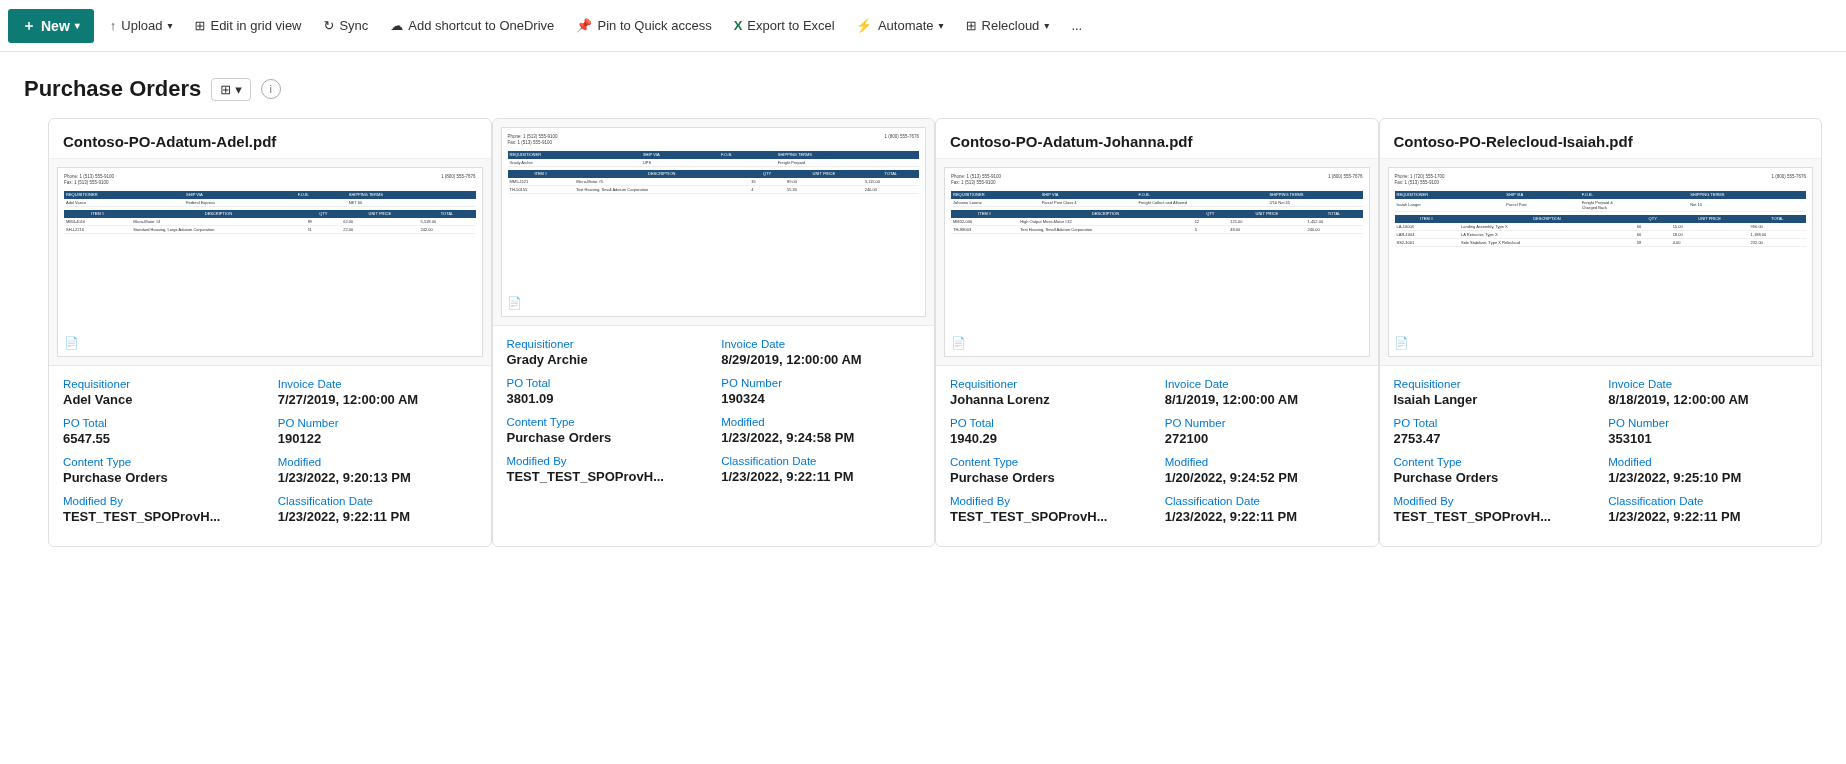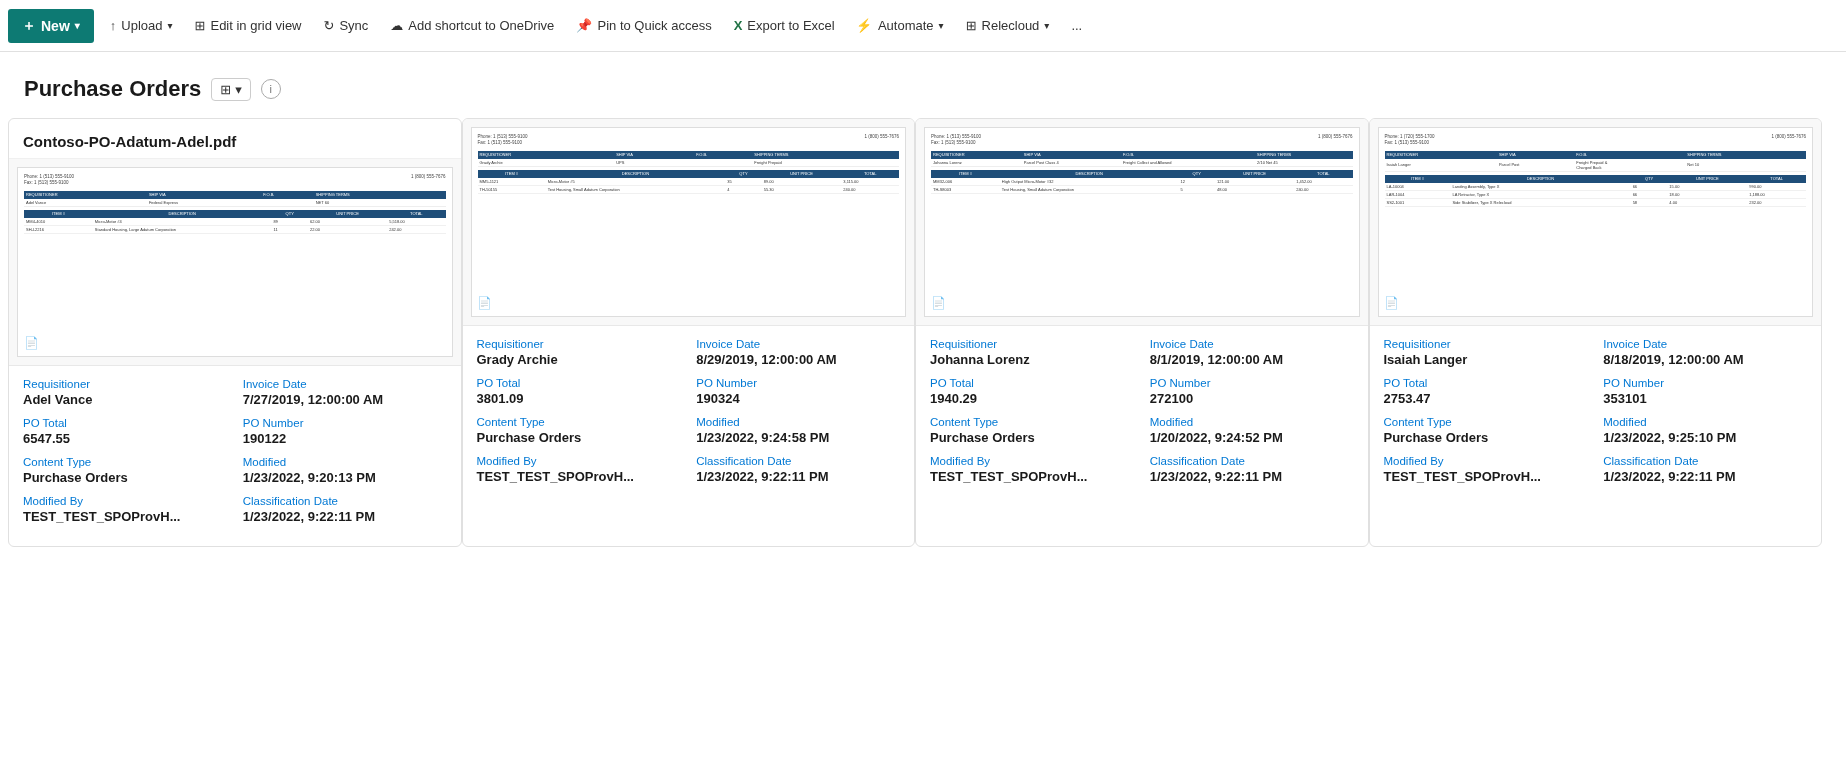--- a/index.html
+++ b/index.html
@@ -72,21 +72,22 @@
       justify-content: center;
       font-size: 11px;
       color: #777;
       cursor: pointer;
     }
 
     
     .cards-grid {
       display: grid;
       grid-template-columns: repeat(4, 1fr);
-      padding: 0 24px 24px 8px;
+      padding: 0 24px 24px 24px;
+      margin-left: 24px;
     }
     .card {
       border: 1px solid #e0e0e0;
       border-radius: 6px;
       background: #fff;
       overflow: hidden;
       cursor: pointer;
       transition: box-shadow 0.2s;
     }
 
@@ -453,20 +454,21 @@
           <div class="meta-value">TEST_TEST_SPOProvH...</div>
         </div>
         <div class="meta-col">
           <div class="meta-label">Classification Date</div>
           <div class="meta-value">1/23/2022, 9:22:11 PM</div>
         </div>
       </div>
     </div>
   </div>
     <div class="card">
+    <div class="card-title">Contoso-PO-Adatum-Johanna.pdf</div>
     <div class="doc-preview">
       <div class="doc-inner">
         <div class="doc-header-row">
           <div class="doc-phone">Phone: 1 (513) 555-9100<br>Fax: 1 (513) 555-9100</div>
           <div class="doc-logo">1 (800) 555-7676</div>
         </div>
         <table class="doc-table">
           <thead>
             <tr>
               <th>REQUISITIONER</th>
@@ -552,20 +554,21 @@
           <div class="meta-value">TEST_TEST_SPOProvH...</div>
         </div>
         <div class="meta-col">
           <div class="meta-label">Classification Date</div>
           <div class="meta-value">1/23/2022, 9:22:11 PM</div>
         </div>
       </div>
     </div>
   </div>
     <div class="card">
+    <div class="card-title">Contoso-PO-Relecloud-Isaiah.pdf</div>
     <div class="doc-preview">
       <div class="doc-inner">
         <div class="doc-header-row">
           <div class="doc-phone">Phone: 1 (720) 555-1700<br>Fax: 1 (513) 555-9100</div>
           <div class="doc-logo">1 (800) 555-7676</div>
         </div>
         <table class="doc-table">
           <thead>
             <tr>
               <th>REQUISITIONER</th>

